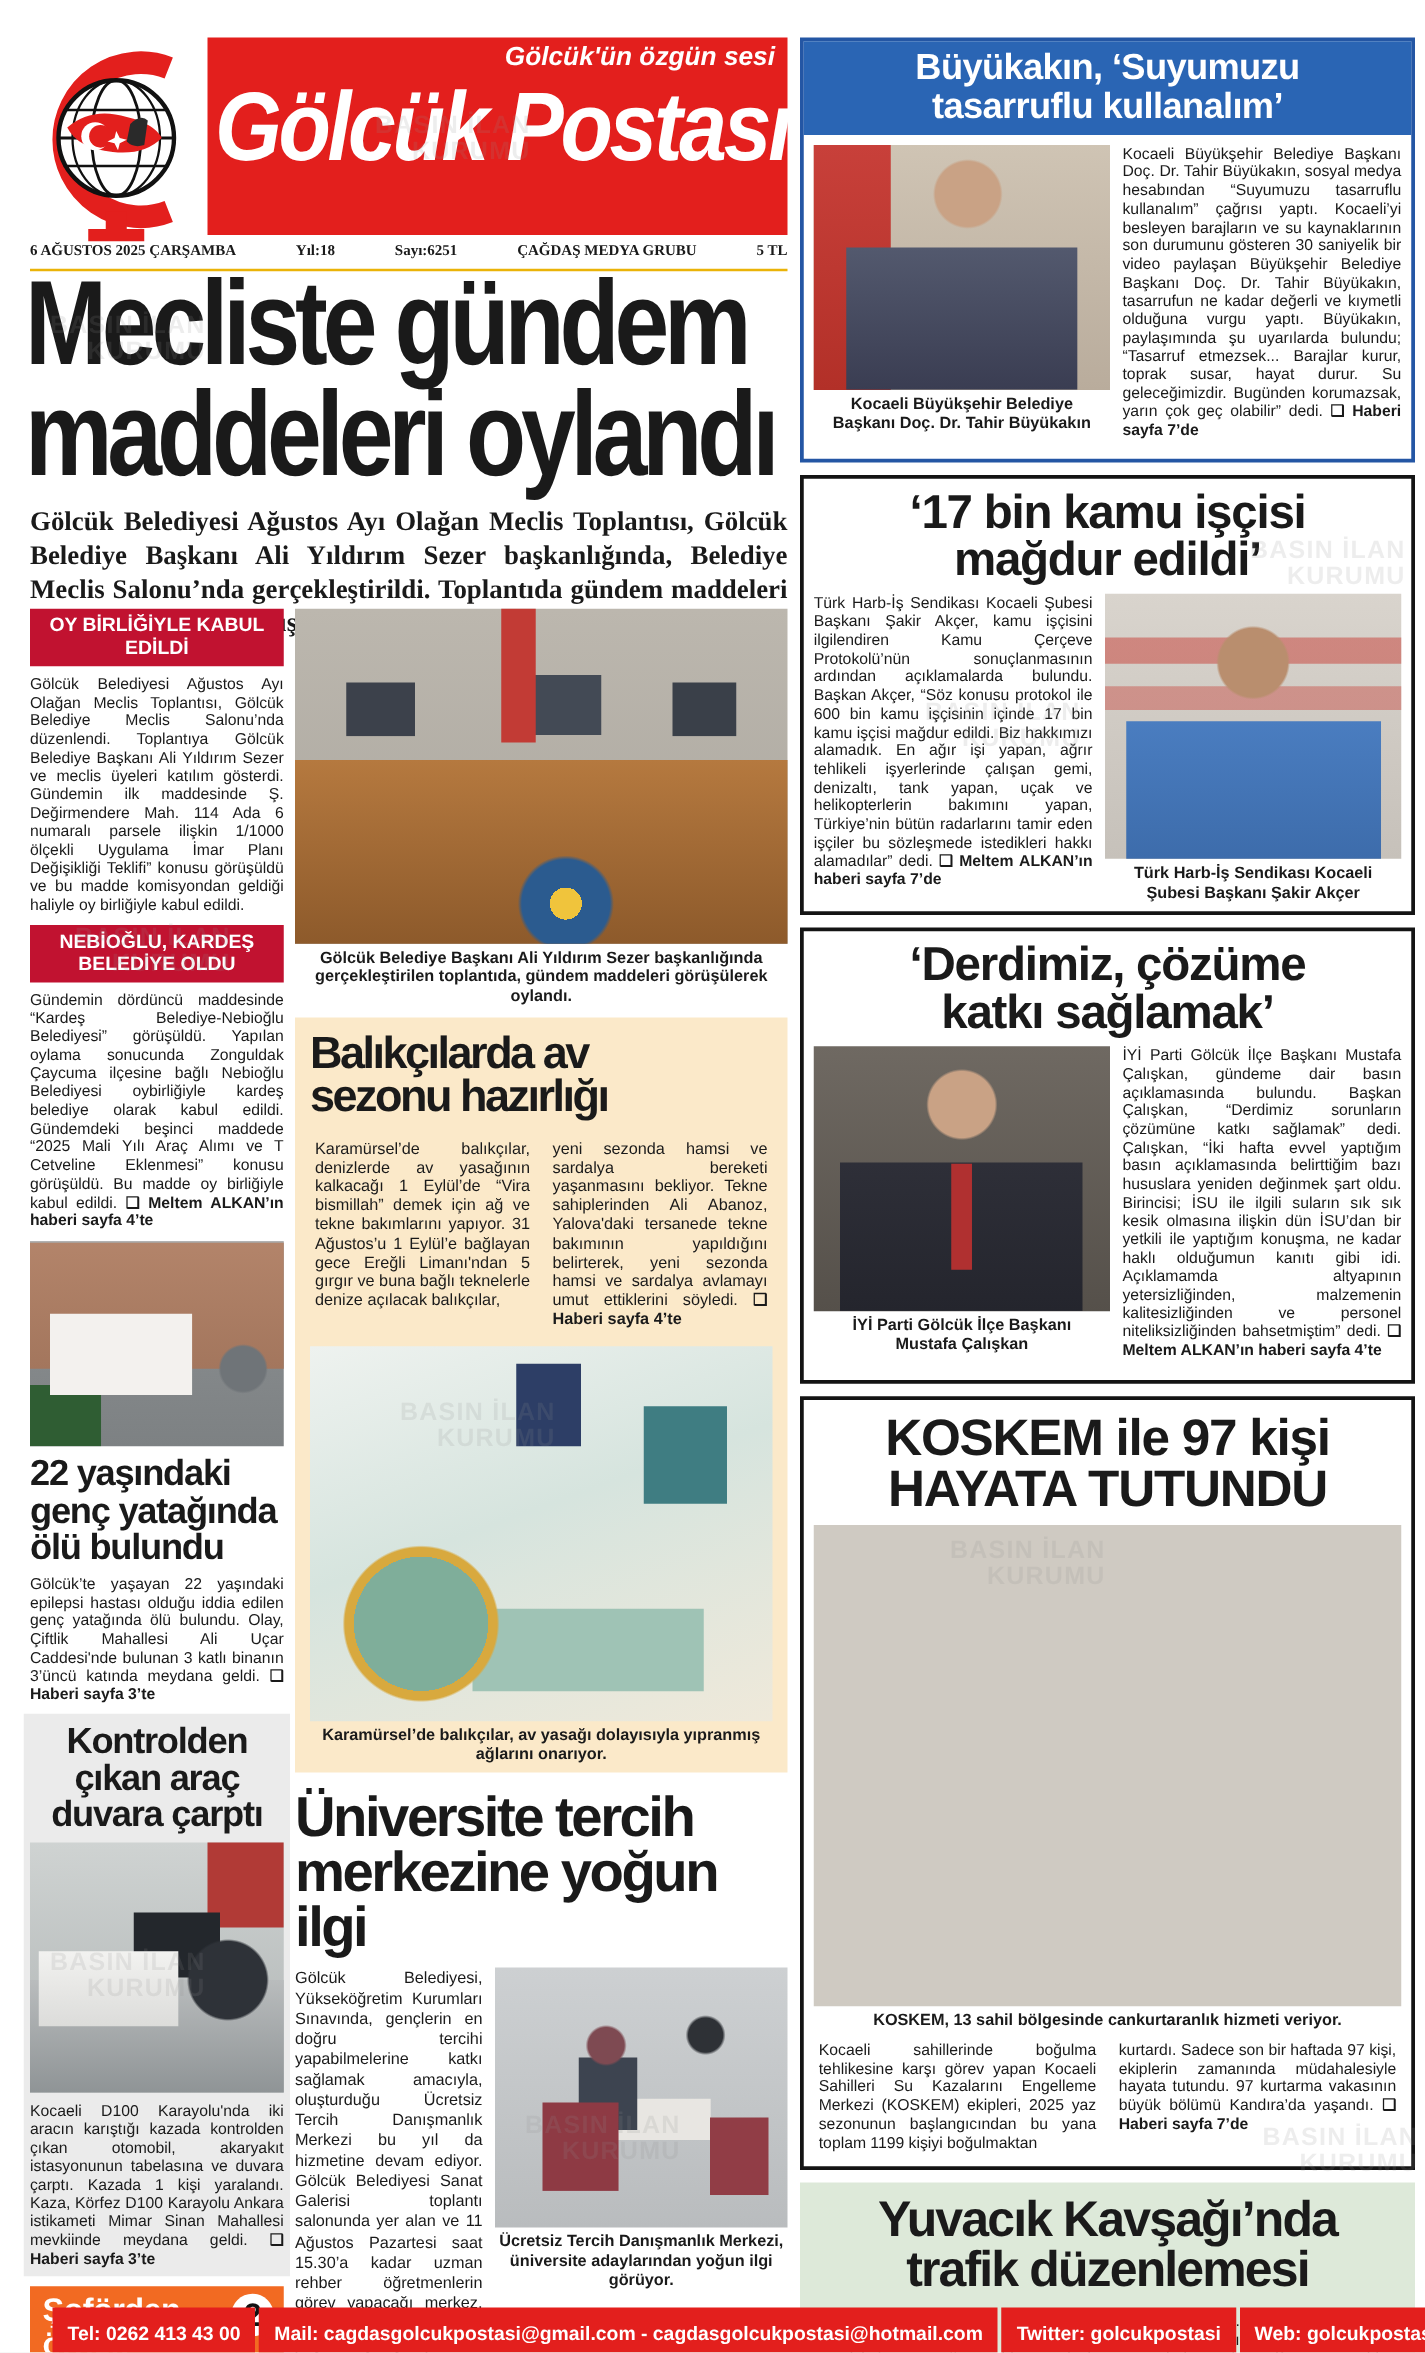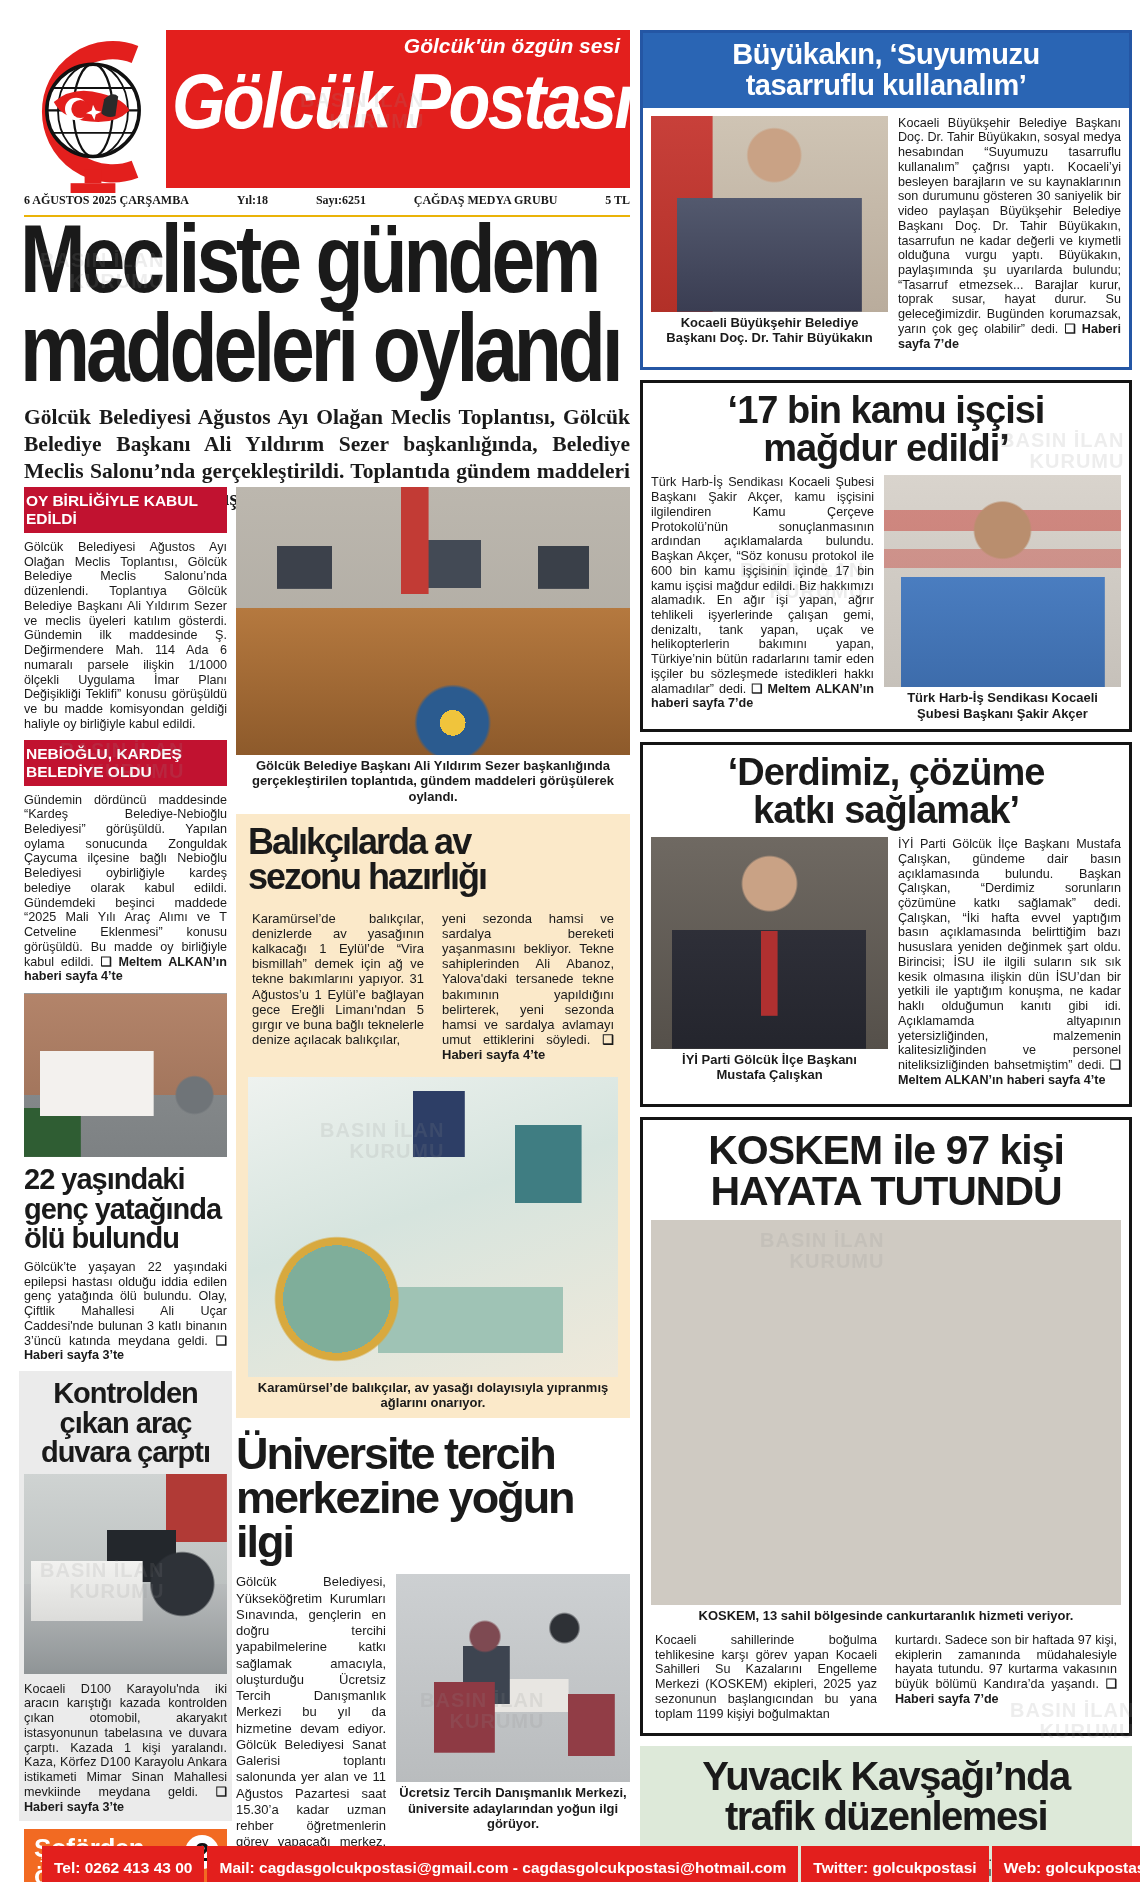--- a/index.html
+++ b/index.html
@@ -18,21 +18,21 @@
       border-bottom:2px solid #eab308;padding-bottom:7px;}
   
   .main-hl{position:absolute;left:20px;top:214px;width:612px;font-weight:900;font-size:96px;line-height:.93;
       letter-spacing:-5px;transform:scaleX(.82);transform-origin:left;white-space:nowrap;margin:0;}
   .subhead{position:absolute;left:24px;top:404px;width:606px;margin:0;font-family:"Liberation Serif",serif;
       font-weight:bold;font-size:21.5px;line-height:1.26;text-align:justify;}
   
   .col-left{position:absolute;left:24px;top:487px;width:203px;}
   .col-center{position:absolute;left:236px;top:487px;width:394px;}
   .col-right{position:absolute;left:640px;top:30px;width:492px;}
-  .redbar{background:#c11230;color:#fff;font-weight:bold;font-size:15.5px;text-align:left;
+  .redbar{background:#c11230;color:#fff;font-weight:bold;font-size:15.5px;text-align:center;
       padding:5px 2px;margin-bottom:7px;}
   .bodytext{font-size:12.6px;line-height:1.17;text-align:justify;margin:0 0 8px 0;}
   .ref{font-weight:bold;}
   .caption{font-weight:bold;font-size:13px;line-height:1.18;text-align:center;margin:3px 0 0 0;}
   .photo{position:relative;overflow:hidden;background:#cfcac2;}
   .cols2{display:flex;gap:10px;}
   .cols2 p{flex:1;margin:4px;}
   
   .ph-ambulance{height:163px;margin:9px 0 8px 0;border-top:1px solid #999;
      background:

